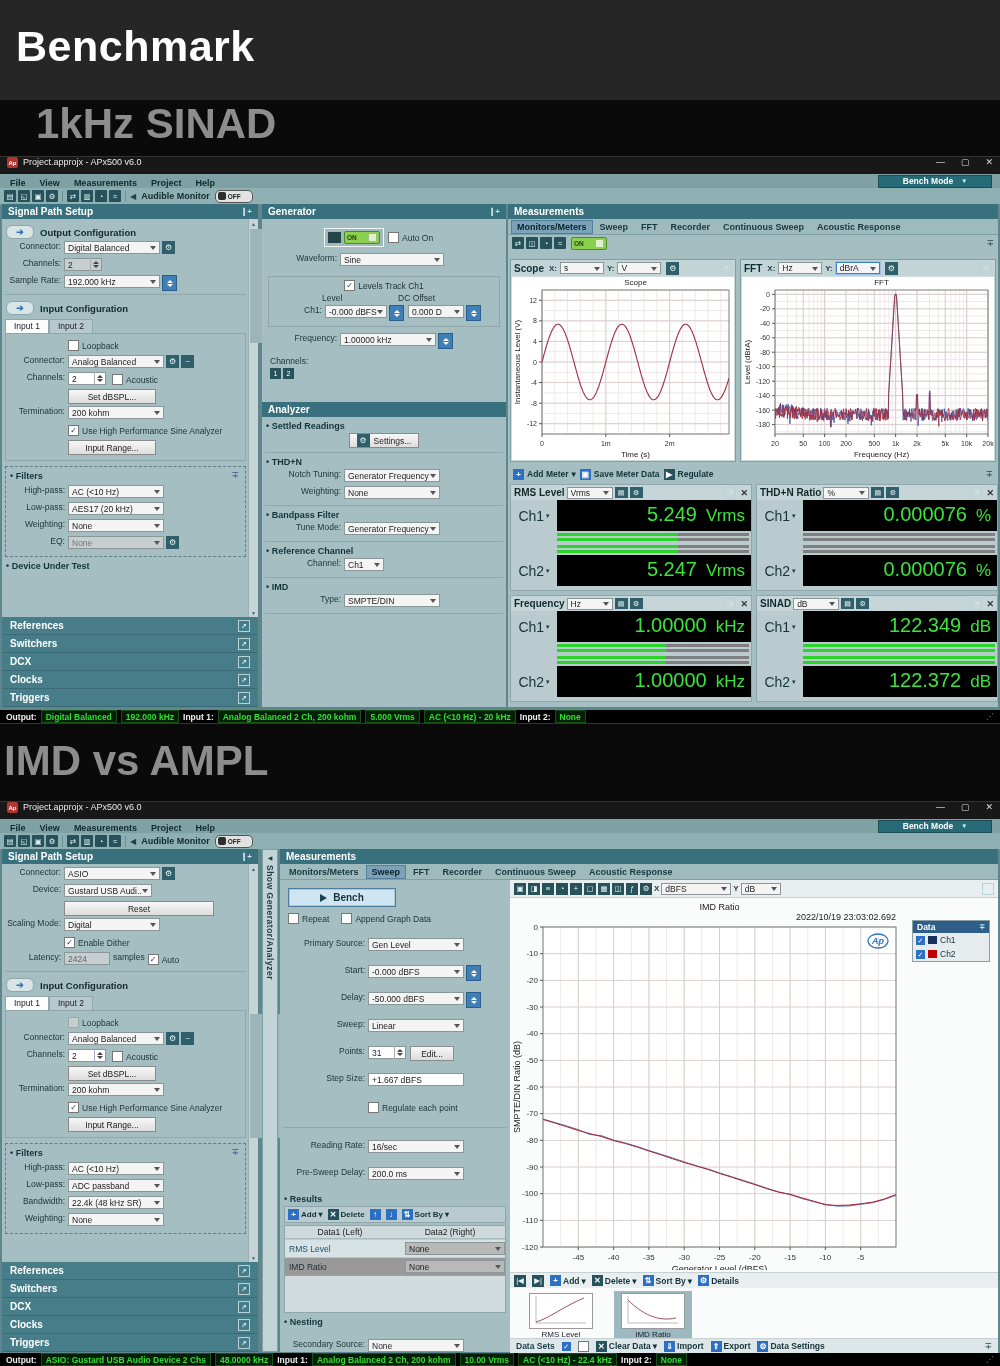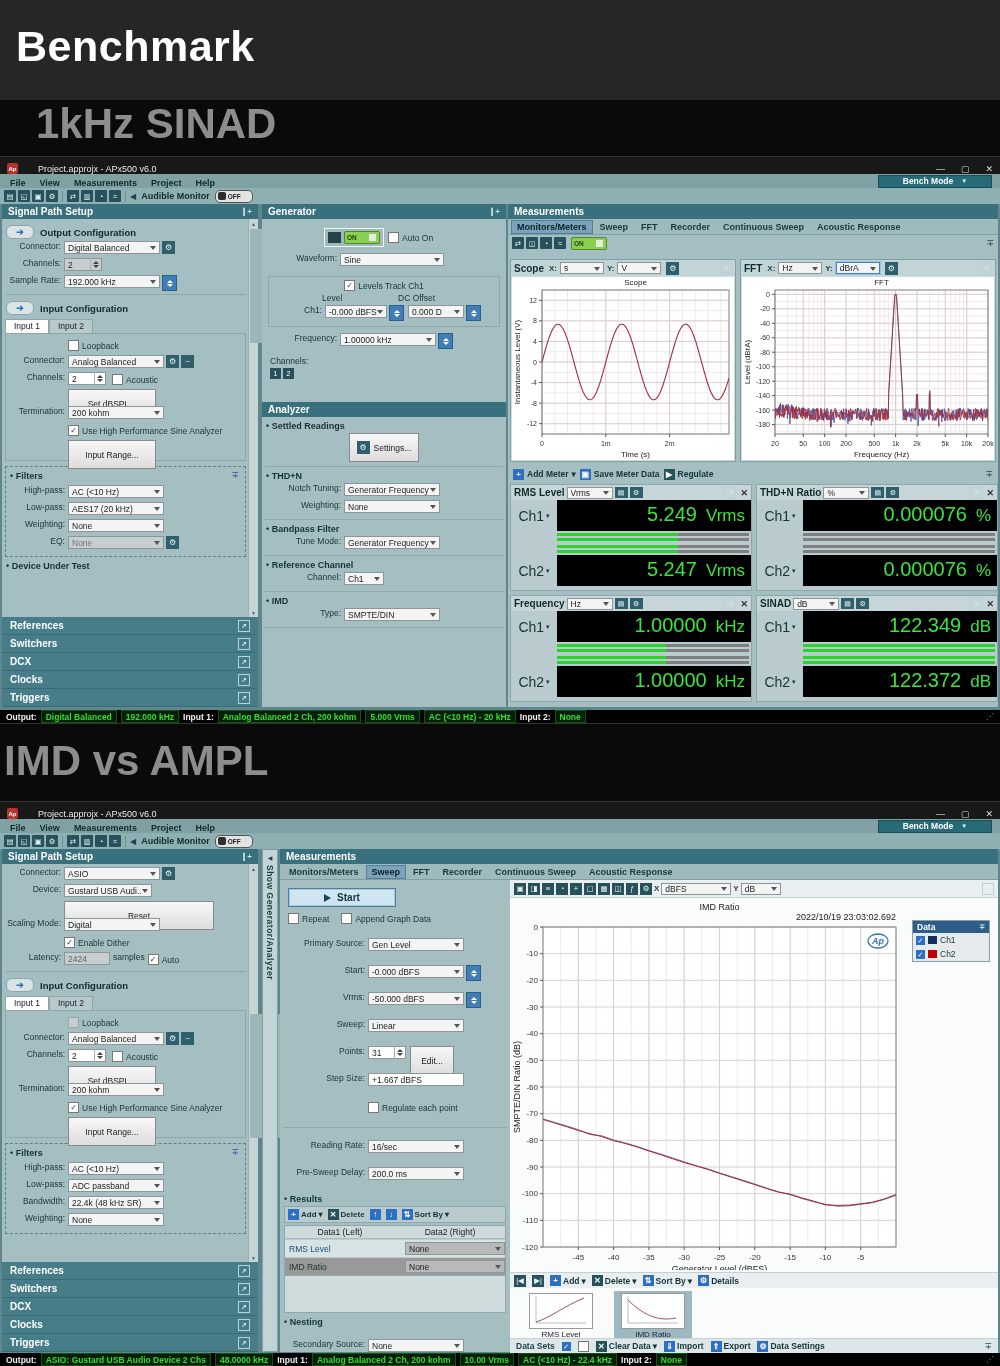--- a/index.html
+++ b/index.html
@@ -5,21 +5,21 @@
 html,body{margin:0;padding:0;width:1000px;height:1366px;overflow:hidden;background:#0a0a0a;
  font-family:"Liberation Sans",sans-serif;}
 .band{position:absolute;left:0;top:0;width:1000px;height:100px;background:#262626;}
 .hero-title{position:absolute;left:16px;top:22px;font-size:43px;font-weight:700;color:#fff;letter-spacing:.5px;}
 .hero-sub{position:absolute;left:4px;font-size:42px;font-weight:700;color:#8d8d8d;}
 #sub1{top:100px;margin-left:32px;}
 #sub2{top:737px;}
 .appwin{position:absolute;left:0;width:1000px;background:#5f868c;outline:1px solid #333;}
 #win1{top:157px;height:566px;} #win2{top:802px;height:564px;}
 
-.tbar{position:absolute;top:0;left:0;right:0;height:17px;background:#181818;display:flex;align-items:flex-end;gap:20px;padding:0 7px;}
+.tbar{position:absolute;top:0;left:0;right:0;height:17px;background:#181818;display:flex;align-items:flex-start;gap:5px;padding:0 7px;}
 .applogo{width:11px;height:11px;background:#b5352e;border-radius:2px;color:#fff;font-size:6px;font-weight:700;display:flex;align-items:center;justify-content:center;flex:none;}
 .wtitle{color:#e9e9e9;font-size:9px;}
 .wbtns{margin-left:auto;display:flex;gap:16px;color:#ddd;font-size:9px;align-items:center;}
 .wbtns span{cursor:default;}
 .mbar{position:absolute;top:17px;left:0;right:0;height:14px;background:#7fa1a3;display:flex;align-items:center;padding:0 3px;}
 .mi{font-size:9px;font-weight:700;color:#102a2d;padding:0 7px;}
 .bench{margin-left:auto;margin-right:5px;width:112px;height:11px;background:#276b78;border:1px solid #1c4d57;color:#fff;font-size:8.5px;font-weight:700;display:flex;align-items:center;justify-content:center;gap:8px;}
 .bench b{font-size:6px;color:#cfe;}
 .ibar{position:absolute;top:31px;left:0;right:0;height:16px;background:#8fb0b2;display:flex;align-items:center;gap:2px;padding:0 4px;border-bottom:1px solid #6d9296;}
 .tbtn{width:12px;height:12px;background:#27525c;color:#dff3f5;font-size:7.5px;display:flex;align-items:center;justify-content:center;border-radius:1px;flex:none;}
@@ -58,21 +58,21 @@
 .spinbox.dim{background:#c6ced0;}
 .spincol{margin-left:auto;display:flex;flex-direction:column;justify-content:center;gap:1px;padding:0 2px;border-left:1px solid #aab;}
 .su{width:0;height:0;border:3px solid transparent;border-bottom:3px solid #444;display:block;}
 .sd{width:0;height:0;border:3px solid transparent;border-top:3px solid #444;display:block;}
 .udbox{width:13px;height:14px;background:#3f7fb5;border:1px solid #2a5f8c;margin-left:2px;display:flex;flex-direction:column;align-items:center;justify-content:center;gap:1px;flex:none;}
 .udbox .su{border-bottom-color:#fff;} .udbox .sd{border-top-color:#fff;}
 .icbtn{width:13px;height:13px;background:#2e5f6b;color:#eaf5f7;font-size:8px;display:flex;align-items:center;justify-content:center;margin-left:2px;flex:none;}
 .txtbox{background:#fff;border:1px solid #8a9698;height:13px;min-width:96px;display:flex;align-items:center;padding:0 3px;font-size:8.5px;color:#222;box-sizing:border-box;flex:none;}
 .txtbox.dim{background:#c6ced0;color:#666;}
 .aftertxt{font-size:8.5px;color:#1c3336;margin:0 3px;}
-.btn{background:linear-gradient(#f7f7f7,#dddddd);border:1px solid #8a8a8a;height:29px;min-width:88px;padding:0 0;display:flex;align-items:center;justify-content:center;font-size:8.5px;color:#222;box-sizing:border-box;flex:none;}
+.btn{background:linear-gradient(#f7f7f7,#dddddd);border:1px solid #8a8a8a;height:15px;min-width:88px;padding:0 0;display:flex;align-items:center;justify-content:center;font-size:8.5px;color:#222;box-sizing:border-box;flex:none;}
 .btn.sm{min-width:44px;margin-left:4px;}
 .cbwrap{display:flex;align-items:center;gap:3px;}
 .cb{width:9px;height:9px;background:#fff;border:1px solid #777;font-size:8px;line-height:8px;color:#15335c;display:flex;align-items:center;justify-content:center;flex:none;}
 .cb.dim{background:#c6ced0;border-color:#9aa;}
 .cblbl{font-size:8.5px;color:#1c3336;white-space:nowrap;}
 .secttl{font-size:9px;font-weight:700;color:#14343a;margin:4px 4px 2px 4px;}
 .secttl::before{content:"• ";}
 .cfghdr{display:flex;align-items:center;gap:6px;margin:6px 4px 2px 4px;}
 .cfgarrow{width:26px;height:12px;background:#d8e4e6;border:1px solid #8fa7aa;border-radius:6px;color:#2e75b6;font-size:9px;font-weight:700;display:flex;align-items:center;justify-content:center;flex:none;}
 .cfgttl{font-size:9.5px;font-weight:700;color:#12282c;}
@@ -1247,21 +1247,21 @@
         <span class="tab">Monitors/Meters</span>
         <span class="tab active">Sweep</span>
         <span class="tab">FFT</span>
         <span class="tab">Recorder</span>
         <span class="tab">Continuous Sweep</span>
         <span class="tab">Acoustic Response</span>
       </div>
     <div class="swcol">
       <div class="startbtn">
           <span class="play"></span>
-          <span>Start</span>
+          <span>Bench</span>
         </div>
       <div class="cbrow">
         <span class="cbwrap">
             <span class="cb"></span>
             <span class="cblbl">Repeat</span>
           </span>
         <span class="cbwrap">
             <span class="cb"></span>
             <span class="cblbl">Append Graph Data</span>
           </span>
@@ -1279,21 +1279,21 @@
             <span class="dd">
               <span class="ddv">-0.000 dBFS</span>
               <span class="caret"></span>
             </span>
             <span class="udbox">
               <i class="su"></i>
               <i class="sd"></i>
             </span>
           </div>
           <div class="row">
-            <span class="lbl">Vrms:</span>
+            <span class="lbl">Delay:</span>
             <span class="dd">
               <span class="ddv">-50.000 dBFS</span>
               <span class="caret"></span>
             </span>
             <span class="udbox">
               <i class="su"></i>
               <i class="sd"></i>
             </span>
           </div>
           <div class="row">

